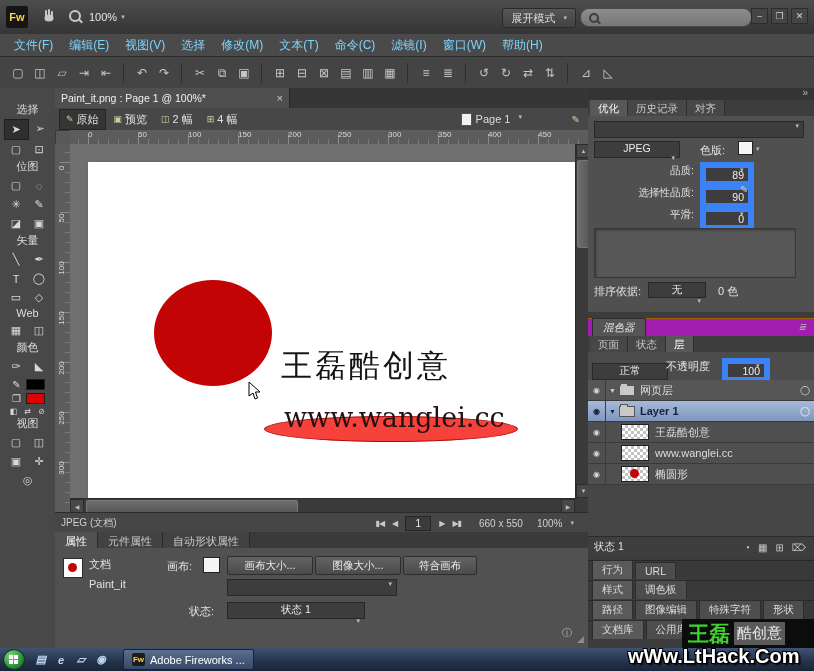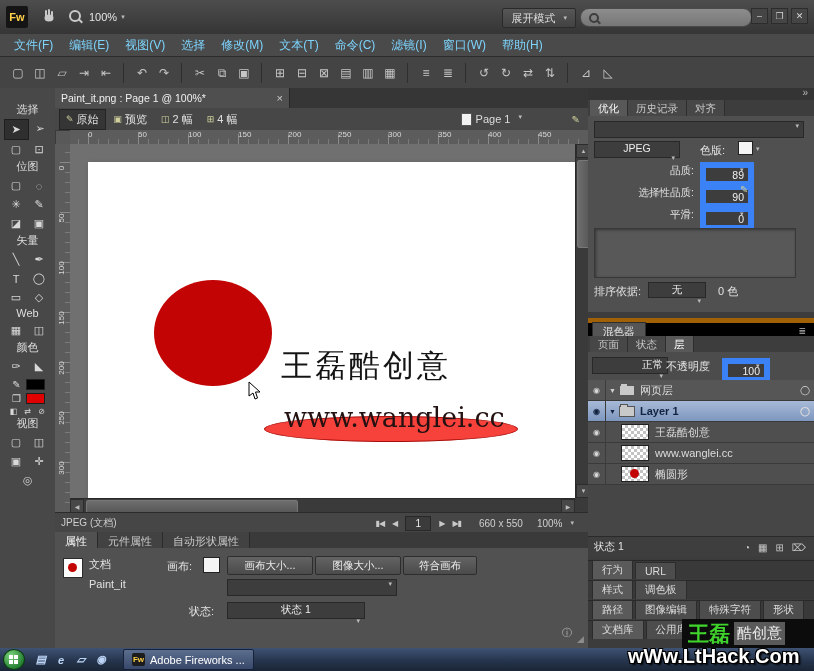--- a/index.html
+++ b/index.html
@@ -141,21 +141,21 @@
   #opt-tabs{top:12px;}
   #opt-tabs .tab:first-child{background:#585858;color:#fff;}
   #opt-content{position:absolute;left:0;top:28px;width:226px;height:196px;background:#505050;}
   .optlab{position:absolute;left:0;width:106px;text-align:right;font-size:10.5px;color:#e0e0e0;}
   .valbox{position:absolute;background:#3d3d3d;border:6px solid #3b82f6;color:#efefef;font-size:10.5px;
     display:flex;align-items:center;justify-content:flex-end;padding:0 4px;}
   .freearr{position:absolute;font-size:7px;color:#bbb;}
   .editic{position:absolute;font-size:10px;color:#cfcf9d;}
   #opt-preview{position:absolute;left:6px;top:112px;width:200px;height:48px;background:#585858;
     border:1px solid #383838;box-shadow:inset 1px 1px 3px rgba(0,0,0,.4);}
-  #mixerbar{position:absolute;left:0;top:230px;width:226px;height:18px;background:#000000;border-top:5px solid #a16207;}
+  #mixerbar{position:absolute;left:0;top:230px;width:226px;height:18px;background:#a21caf;border-top:1px solid #a16207;font-style:italic;}
   #mixerbar .mtab{position:absolute;left:4px;bottom:0;padding:2px 10px;background:#555;border:1px solid #2d2d2d;
     border-bottom:0;font-size:10.5px;color:#e5e5e5;}
   .pmenu{position:absolute;right:8px;top:3px;font-size:9px;color:#bbb;}
   #layer-tabs{top:248px;}
   #layer-tabs .tab:last-child{background:#585858;color:#fff;}
   #layers-content{position:absolute;left:0;top:264px;width:226px;height:184px;background:#4c4c4c;}
   #blendrow{position:absolute;left:0;top:0;width:226px;height:28px;}
   .lrows{position:absolute;left:0;top:28px;width:226px;}
   .lrow{height:20px;border-bottom:1px solid #3a3a3a;display:flex;align-items:center;background:#565656;}
   .lrow.obj{background:#4f4f4f;}
@@ -531,21 +531,21 @@
       <span class="pmenu">≣</span>
     </div>
 
     <div class="tabrow" id="layer-tabs">
         <span class="tab">页面</span>
         <span class="tab">状态</span>
         <span class="tab">层</span>
       </div>
     <div id="layers-content">
       <div id="blendrow">
-        <div class="dd-box" style="left:4px;top:5px;width:66px;height:15px;align-items:flex-end;">
+        <div class="dd-box" style="left:4px;top:11px;width:66px;height:15px;">
           <span>正常</span>
           <span class="arr">▾</span>
         </div>
         <span class="plabel" style="left:78px;top:7px;">不透明度</span>
         <div class="valbox" style="left:134px;top:6px;width:28px;height:13px;">100</div>
         <span class="freearr" style="left:168px;top:10px;">▾</span>
       </div>
       <div class="lrows">
         <div class="lrow">
           <span class="leye">◉</span>

